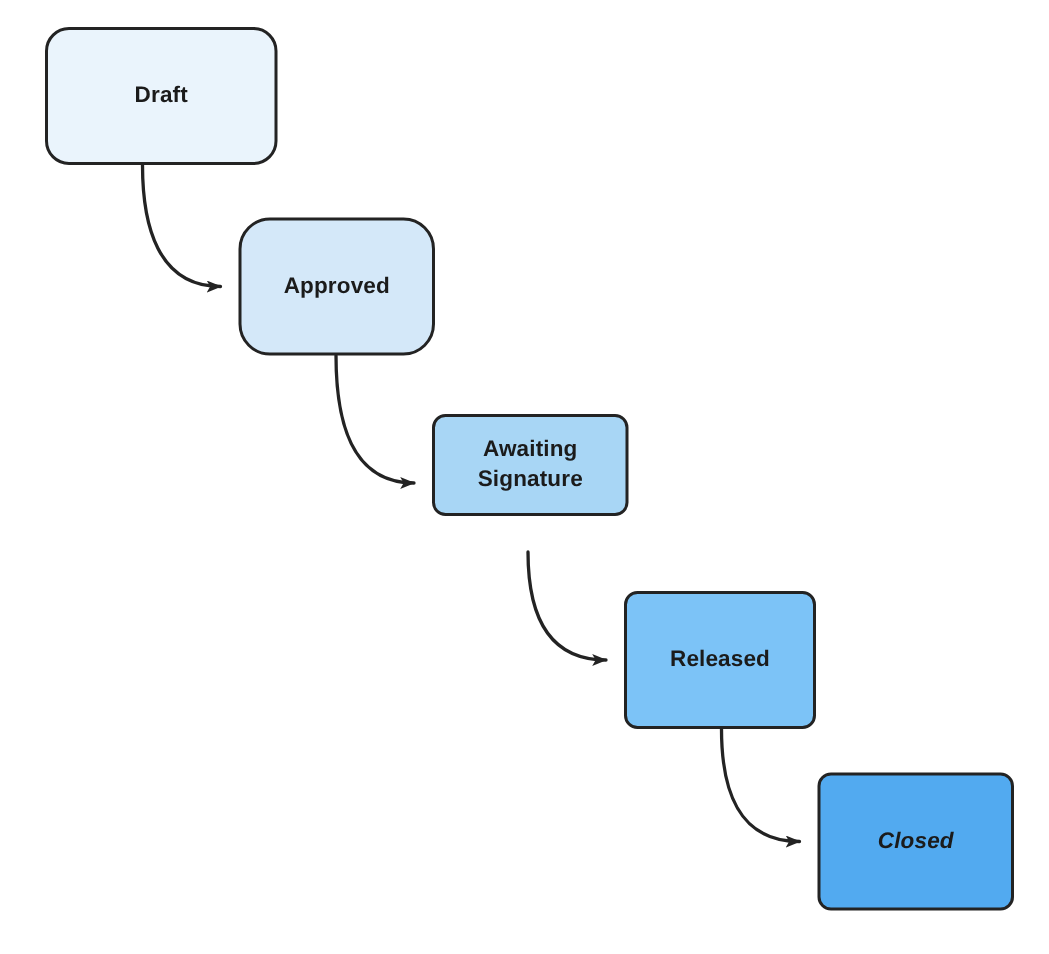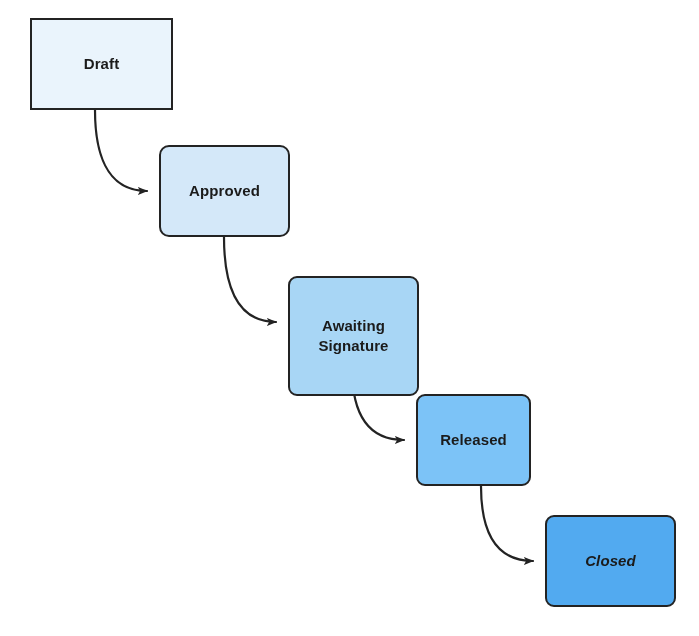--- a/index.html
+++ b/index.html
@@ -62,34 +62,34 @@
 
     <path class="edge" fill="none" stroke="#232323" stroke-width="2.2" stroke-linecap="round" marker-end="url(#arrowhead)" d="M 95 110 C 95 150 105 191 147 191"></path>
 
     <path class="edge" fill="none" stroke="#232323" stroke-width="2.2" stroke-linecap="round" marker-end="url(#arrowhead)" d="M 224 237 C 224 281 234 322 276 322"></path>
 
     <path class="edge" fill="none" stroke="#232323" stroke-width="2.2" stroke-linecap="round" marker-end="url(#arrowhead)" d="M 352 368 C 352 405 362 440 404 440"></path>
 
     <path class="edge" fill="none" stroke="#232323" stroke-width="2.2" stroke-linecap="round" marker-end="url(#arrowhead)" d="M 481 486 C 481 525 491 561 533 561"></path>
   </svg>
 
-  <div class="node" style="left: 30px; top: 18px; width: 143px; height: 92px; background: rgb(234, 244, 252); border-color: rgb(35, 35, 35); border-width: 2.4px; border-radius: 0; align-items: center;">
+  <div class="node" style="left: 30px; top: 18px; width: 155px; height: 92px; background: rgb(234, 244, 252); border-color: rgb(35, 35, 35); border-width: 2.4px; border-radius: 16px; align-items: center;">
     <span class="node-label" style="color: rgb(27, 27, 27);">Draft</span>
   </div>
 
-  <div class="node" style="left: 159px; top: 145px; width: 131px; height: 92px; background: rgb(212, 232, 249); border-color: rgb(35, 35, 35); border-width: 2.4px; border-radius: 10px;">
+  <div class="node" style="left: 159px; top: 145px; width: 131px; height: 92px; background: rgb(212, 232, 249); border-color: rgb(35, 35, 35); border-width: 2.4px; border-radius: 21px;">
     <span class="node-label" style="color: rgb(27, 27, 27);">Approved</span>
   </div>
 
-  <div class="node" style="left: 288px; top: 276px; width: 131px; height: 120px; background: rgb(168, 214, 245); border-color: rgb(35, 35, 35); border-width: 2.4px; border-radius: 9px;">
+  <div class="node" style="left: 288px; top: 276px; width: 131px; height: 68px; background: rgb(168, 214, 245); border-color: rgb(35, 35, 35); border-width: 2.4px; border-radius: 9px;">
     <span class="node-label" style="color: rgb(27, 27, 27);">Awaiting
 Signature</span>
   </div>
 
-  <div class="node" style="left: 416px; top: 394px; width: 115px; height: 92px; background: rgb(124, 195, 247); border-color: rgb(35, 35, 35); border-width: 2.4px; border-radius: 9px; text-align: center;">
+  <div class="node" style="left: 416px; top: 394px; width: 128px; height: 92px; background: rgb(124, 195, 247); border-color: rgb(35, 35, 35); border-width: 2.4px; border-radius: 9px; text-align: center;">
     <span class="node-label" style="color: rgb(27, 27, 27);">Released</span>
   </div>
 
   <div class="node" style="left: 545px; top: 515px; width: 131px; height: 92px; background: rgb(82, 170, 240); border-color: rgb(35, 35, 35); border-width: 2.4px; border-radius: 9px;">
     <span class="node-label" style="color: rgb(27, 27, 27); font-style: italic;">Closed</span>
   </div>
 
 </div>
 
 </body></html>

